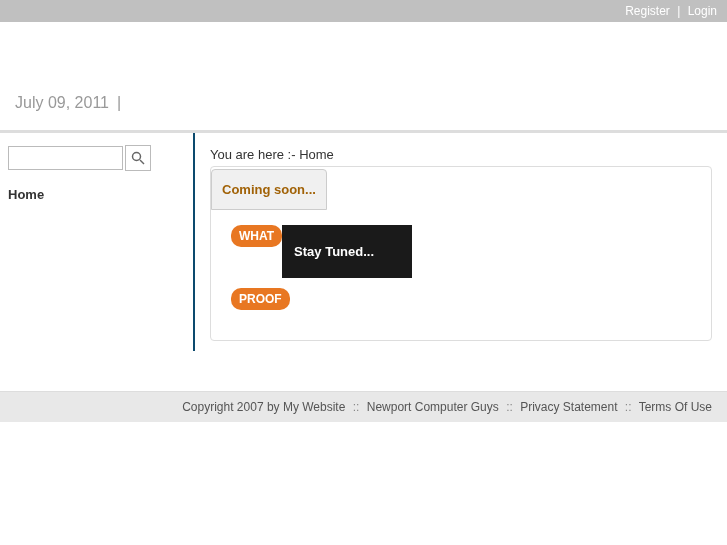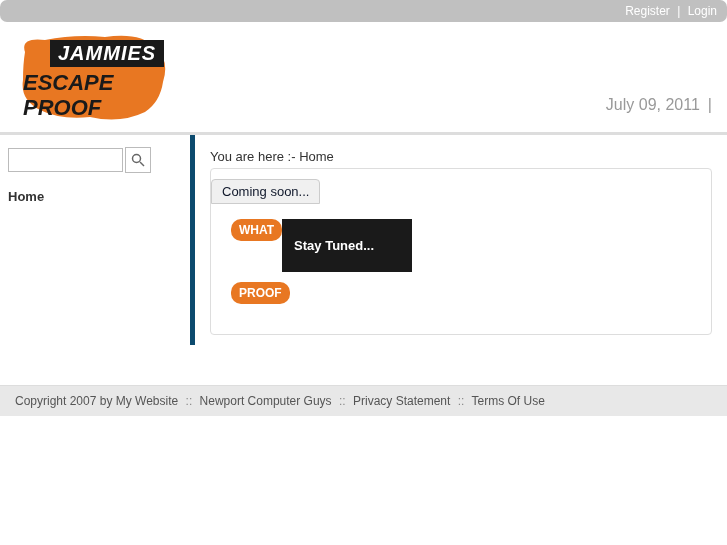--- a/index.html
+++ b/index.html
@@ -5,21 +5,20 @@
     * { margin: 0; padding: 0; box-sizing: border-box; }
     body { font-family: Arial, sans-serif; font-size: 13px; background: #fff; color: #333; width: 727px; min-height: 545px; }
 
     
     #top-bar {
       background: #c0c0c0;
       text-align: right;
       padding: 4px 10px;
       font-size: 12px;
       color: #fff;
-      border-radius: 7px;
     }
     #top-bar a {
       color: #fff;
       text-decoration: none;
       font-size: 12px;
     }
     #top-bar span { margin: 0 4px; }
 
     
     #header {
@@ -81,21 +80,21 @@
     
     #main-layout {
       display: flex;
       border-top: 1px solid #ddd;
     }
 
     
     #sidebar {
       width: 195px;
       min-width: 195px;
-      border-right: 5px solid #0c4a6e;
+      border-right: 2px solid #0c4a6e;
       padding: 12px 8px;
       background: #fff;
     }
     #search-form {
       display: flex;
       align-items: center;
       margin-bottom: 14px;
     }
     #search-input {
       width: 115px;
@@ -143,23 +142,23 @@
     #coming-soon-box {
       border: 1px solid #ddd;
       border-radius: 4px;
       padding: 15px 20px 20px 20px;
     }
     #coming-soon-title {
       background: #f0f0f0;
       border: 1px solid #ccc;
       border-radius: 4px 4px 0 0;
       font-size: 13px;
-      font-weight: normal;
-      color: #0f172a;
-      padding: 4px 10px;
+      font-weight: bold;
+      color: #a16207;
+      padding: 12px 10px;
       margin: -15px -20px 15px -20px;
       display: inline-block;
       border-bottom: 1px solid #ccc;
     }
 
     .info-row {
       display: flex;
       align-items: flex-start;
       margin-bottom: 10px;
     }
@@ -184,49 +183,39 @@
     }
 
     
     #footer {
       margin-top: 40px;
       border-top: 1px solid #ddd;
       background: #e8e8e8;
       padding: 8px 15px;
       font-size: 12px;
       color: #555;
-      text-align: left;
+      text-align: right;
       position: relative;
     }
     #footer a {
       color: #555;
       text-decoration: none;
     }
     #footer .sep { margin: 0 4px; color: #888; }
   </style>
 </head>
 <body>
 
 <div id="top-bar">
   <a href="#">Register</a>
   <span>|</span>
   <a href="#">Login</a>
 </div>
 
 <div id="header">
-  <div id="logo-area">
-
-    <svg class="logo-blob" viewBox="0 0 155 88" xmlns="http://www.w3.org/2000/svg">
-      <path d="M10,20 Q5,5 30,8 Q60,2 90,5 Q125,0 140,15 Q155,28 148,50 Q145,70 130,80 Q105,92 75,85 Q45,88 25,78 Q5,68 8,48 Q8,32 10,20Z" fill="#e87722"></path>
-    </svg>
-    <div class="logo-text-jammies">JAMMIES</div>
-    <div class="logo-text-escape-proof">
-      <span>ESCAPE</span><br><span>PROOF</span>
-    </div>
-  </div>
   <div id="header-date">
     <span>July 09, 2011</span>
     <span>|</span>
   </div>
 </div>
 
 <div id="main-layout">
 
   <div id="sidebar">
     <div id="search-form">

